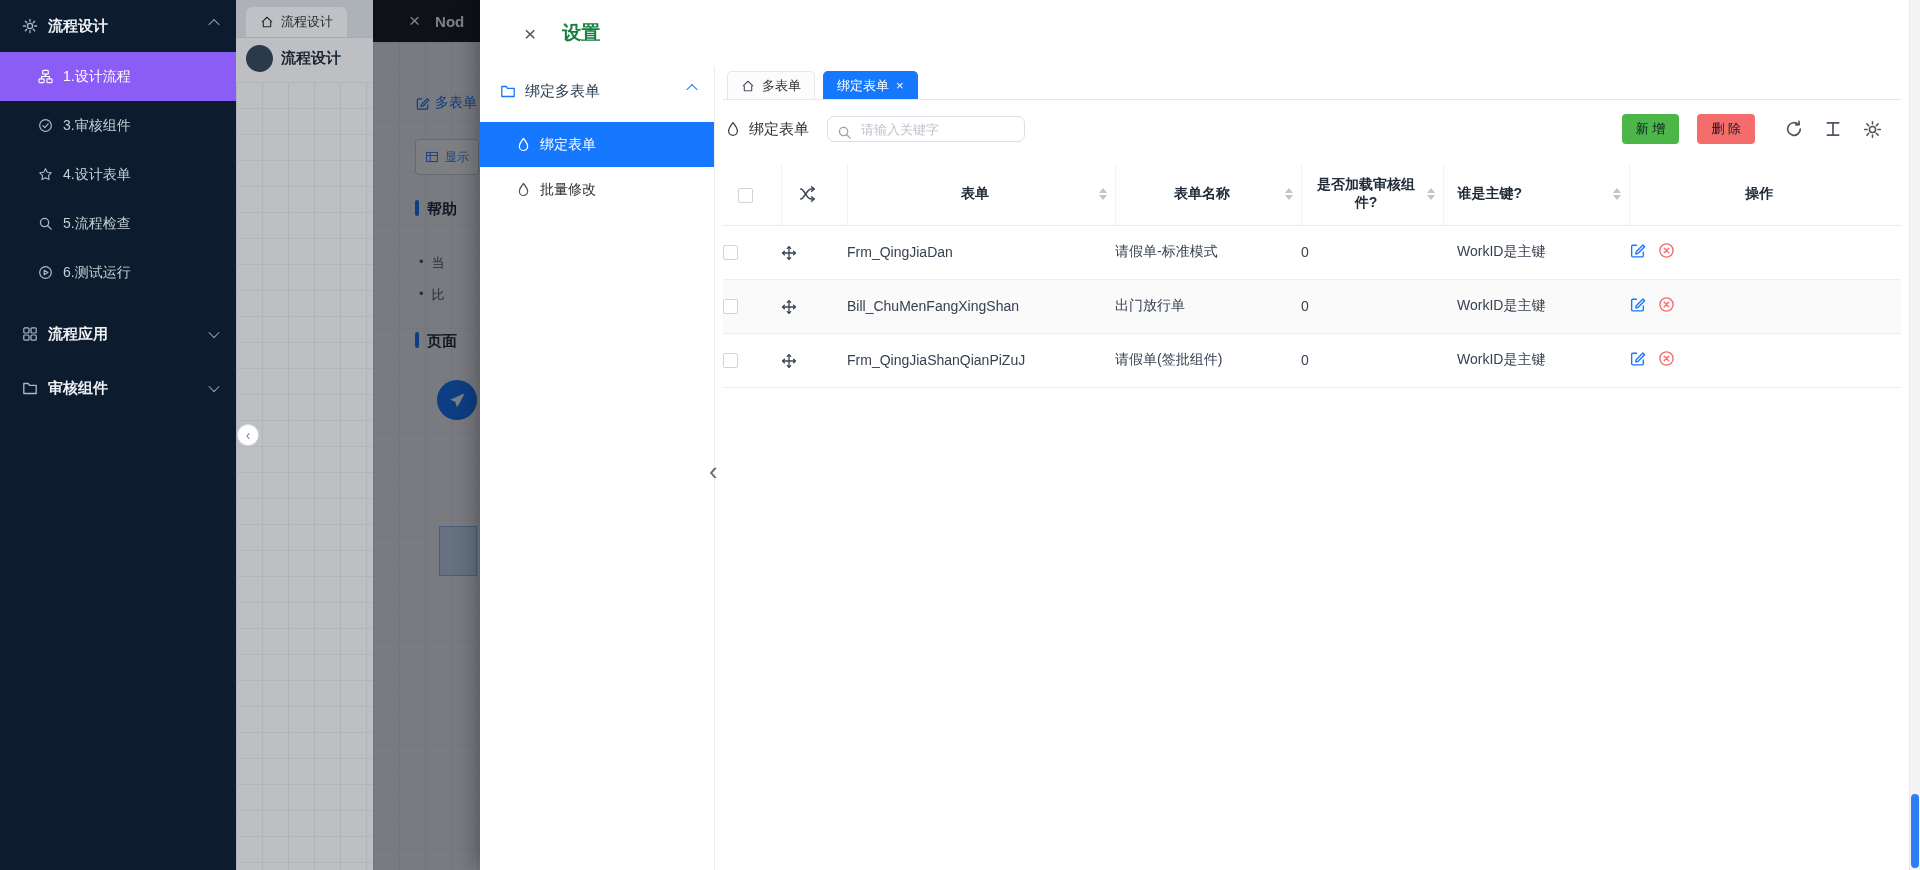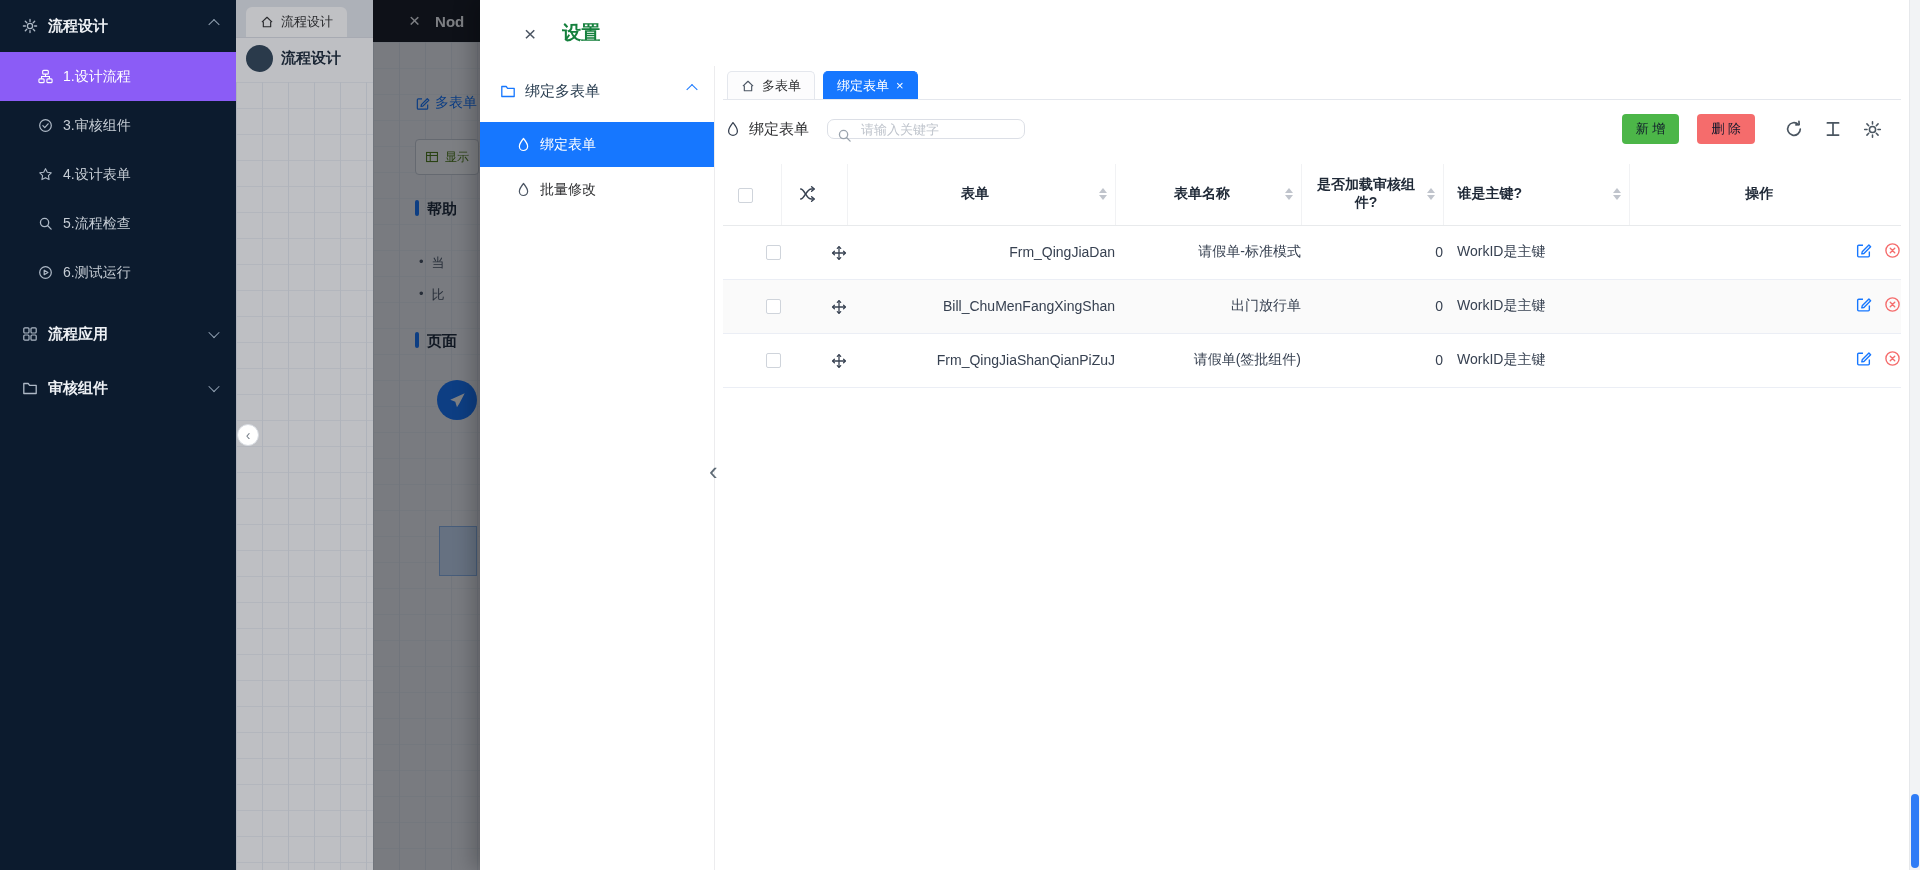--- a/index.html
+++ b/index.html
@@ -40,21 +40,21 @@
 
   
   .strip-b { position:absolute; left:373px; top:0; width:107px; height:100%; background:#f2f4f7; overflow:hidden; }
   .drawer-head { height:42px; background:#181b21; color:#fff; display:flex; align-items:center; gap:15px; padding-left:36px; font-weight:bold; font-size:15px; white-space:nowrap; }
   .drawer-close { font-size:19px; font-weight:normal; cursor:pointer; }
   .drawer-body { position:absolute; left:0; right:0; top:42px; bottom:0;
     background-image:linear-gradient(to right,#e7ebf1 1px,transparent 1px),linear-gradient(to bottom,#edf0f5 1px,transparent 1px);
     background-size:26px 26px; background-color:#f6f7f9; }
   .link-row { position:absolute; top:52px; left:42px; display:flex; align-items:center; gap:5px; color:#1677ff; font-size:14px; white-space:nowrap; cursor:pointer; }
   .show-btn { position:absolute; top:97px; left:42px; height:27px; display:flex; align-items:center; gap:6px; padding:17px 9px; background:#fff;
-    border:1px solid #ccd1d8; border-radius:4px; font-size:12px; color:#4d7c0f; white-space:nowrap; cursor:pointer; }
+    border:1px solid #ccd1d8; border-radius:4px; font-size:12px; color:#3b82f6; white-space:nowrap; cursor:pointer; }
   .sec-h { position:absolute; left:42px; display:flex; align-items:flex-start; gap:8px; font-weight:bold; font-size:15px; color:#1f2937; white-space:nowrap; }
   .sec-h .bar { width:4px; height:16px; background:#1677ff; border-radius:2px; display:inline-block; }
   .sec-help { top:158px; }
   .sec-page { top:290px; }
   .bullet-row { position:absolute; left:46px; display:flex; gap:8px; font-size:13px; color:#4b5563; white-space:nowrap; }
   .bullet-1 { top:212px; } .bullet-2 { top:244px; }
   .send-btn { position:absolute; top:338px; left:64px; width:40px; height:40px; border-radius:50%; background:#1677ff; color:#fff;
     display:flex; align-items:center; justify-content:center; cursor:pointer; }
   .sel-rect { position:absolute; top:484px; left:66px; width:38px; height:50px; background:#cfe2fa; border:1px solid #8fb9ee; }
   .dim-b { background:rgba(6,10,17,0.52); z-index:2; }
@@ -81,37 +81,37 @@
   .tab { display:flex; align-items:center; gap:7px; height:28px; padding:0 13px; border:1px solid #e4e7ed; border-bottom:none;
     border-radius:5px 5px 0 0; background:#fcfcfd; font-size:13px; color:#303133; cursor:pointer; white-space:nowrap; }
   .tab .ic { color:#4b5563; }
   .tab.active { background:#1677ff; border-color:#1677ff; color:#fff; }
   .tab-close { font-size:13px; line-height:1; cursor:pointer; }
 
   .toolbar { display:flex; align-items:center; margin-top:8px; height:42px; padding:0 18px 0 2px; }
   .section-label { display:flex; align-items:center; gap:8px; font-size:15px; color:#303133; white-space:nowrap; }
   .section-label .ic { color:#374151; }
   .search-box { position:relative; margin-left:18px; width:198px; }
-  .search-box input { width:100%; height:20px; border:1px solid #dcdfe6; border-radius:7px; padding:0 10px 0 33px; font-size:13px;
+  .search-box input { width:100%; height:26px; border:1px solid #dcdfe6; border-radius:7px; padding:0 10px 0 33px; font-size:13px;
     color:#737373; outline:none; font-family:inherit; background:#fff; }
   .search-box input::placeholder { color:#bfc4cc; }
   .search-ic { position:absolute; left:10px; top:9px; color:#9aa3ad; }
   .toolbar-right { margin-left:auto; display:flex; align-items:center; }
   .btn { height:30px; padding:0 14px; border:none; border-radius:4px; color:#0f172a; font-size:13px; cursor:pointer; font-family:inherit; white-space:nowrap; }
   .btn-add { background:#4cb648; }
   .btn-del { background:#f56c6c; margin-left:18px; }
   .tool-icon { width:22px; height:22px; margin-left:17px; color:#4a5560; display:flex; align-items:center; justify-content:center; cursor:pointer; }
   .tool-icon.first { margin-left:28px; }
 
   table.grid { width:100%; margin-top:14px; border-collapse:collapse; table-layout:fixed; }
   table.grid th { height:61px; font-size:14px; font-weight:bold; color:#1f2937; text-align:center; vertical-align:middle;
     border-bottom:1px solid #e8eaec; border-right:1px solid #f1f2f4; padding:4px 18px 4px 6px; position:relative; }
   table.grid th:last-child { border-right:none; }
   table.grid th.left { text-align:left; padding-left:14px; }
-  table.grid td { height:54px; font-size:14px; color:#374151; text-align:right; vertical-align:middle; border-bottom:1px solid #ebeef5; }
+  table.grid td { height:54px; font-size:14px; color:#374151; text-align:left; vertical-align:middle; border-bottom:1px solid #ebeef5; }
   table.grid td.left { text-align:left; padding-left:14px; }
   tr.alt td { background:#fafafa; }
   .sorter { position:absolute; right:8px; top:50%; transform:translateY(-50%); display:flex; flex-direction:column; gap:2px; cursor:pointer; }
   .caret-up { width:0; height:0; border-left:4px solid transparent; border-right:4px solid transparent; border-bottom:5px solid #c0c4cc; }
   .caret-down { width:0; height:0; border-left:4px solid transparent; border-right:4px solid transparent; border-top:5px solid #c0c4cc; }
   .cb { width:15px; height:15px; border:1px solid #cfd4db; border-radius:2px; background:#fff; display:inline-block; vertical-align:middle; cursor:pointer; }
   .shuffle-ic { color:#374151; }
   .move-ic { color:#374151; cursor:grab; }
   .act-wrap { display:inline-flex; align-items:center; gap:12px; }
   .act-edit { color:#1677ff; cursor:pointer; }

